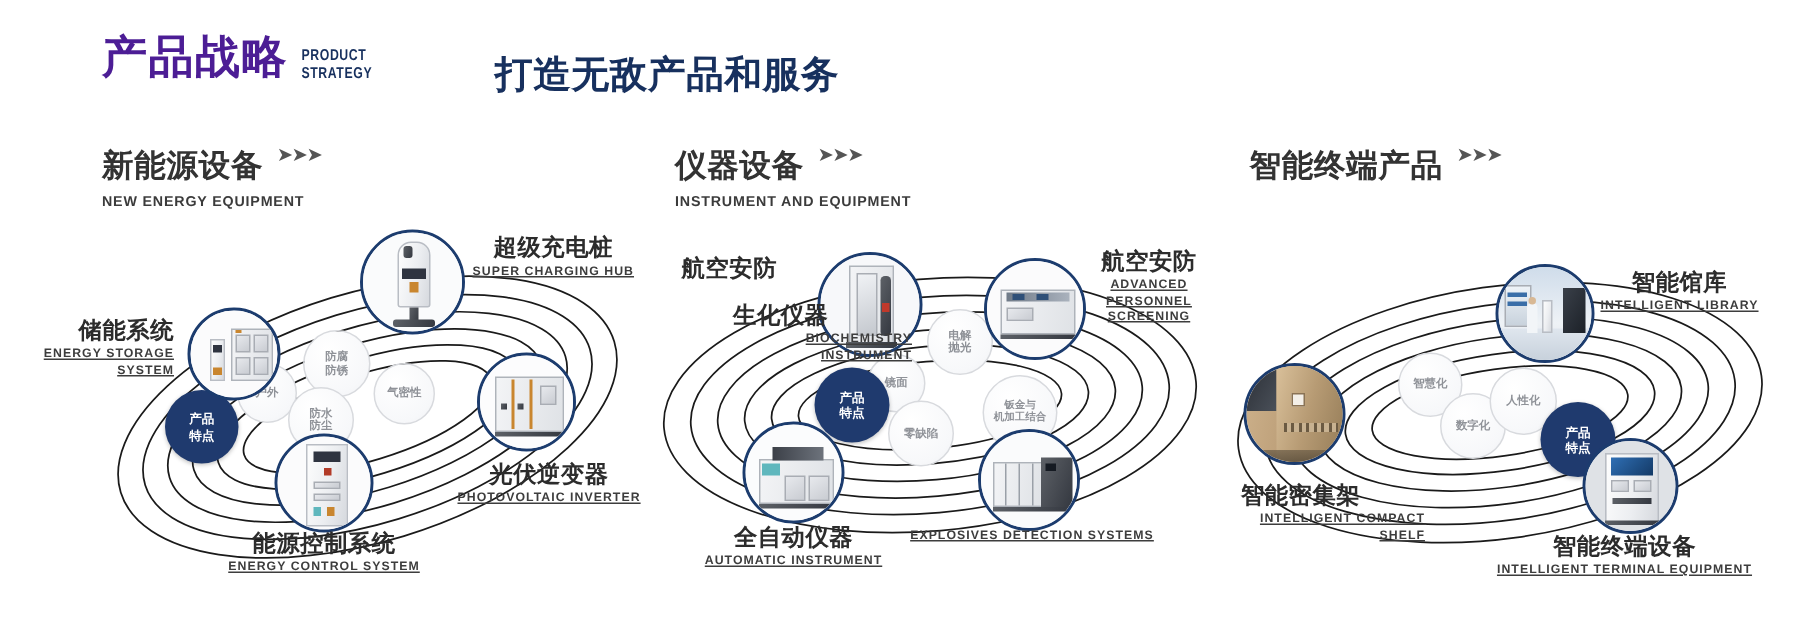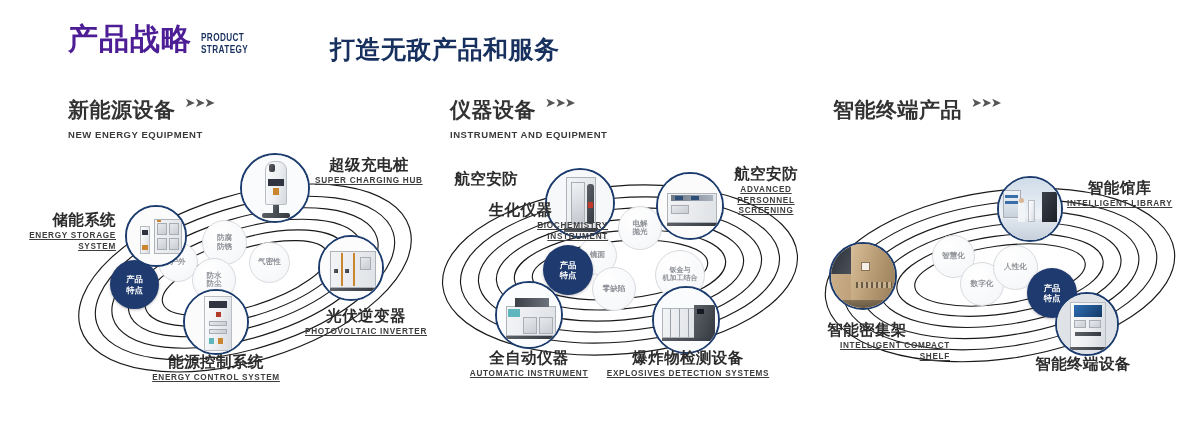--- a/index.html
+++ b/index.html
@@ -330,21 +330,20 @@
         <div class="cab2" style="left:8px; top:20px; width:33px; height:30px;"></div>
         <div class="amber" style="left:16px; top:21px; width:1.3px; height:28px; background:#9aa0a8;"></div>
         <div class="amber" style="left:25px; top:21px; width:1.3px; height:28px; background:#9aa0a8;"></div>
         <div class="amber" style="left:34px; top:21px; width:1.3px; height:28px; background:#9aa0a8;"></div>
         <div class="dk" style="left:40px; top:17px; width:21px; height:33px;"></div>
         <div class="scr" style="left:43px; top:21px; width:7px; height:5px; background:#151a22;"></div>
         <div class="dk" style="left:8px; top:50px; width:53px; height:3px;"></div>
       </div>
     </div>
     <div class="nlabel ctr" style="left:173px; top:200px; width:190px;">
-      <div class="cn">爆炸物检测设备</div>
       <div class="en">EXPLOSIVES DETECTION SYSTEMS</div>
     </div>
   </div>
 
   <div class="cluster" style="left:800px;">
 
     <div class="orbit-wrap">
       <svg width="400" height="255" viewBox="0 0 400 255">
         <g transform="translate(200,125) rotate(-8)" fill="none" stroke="#1a1a1a" stroke-width="1.15">
           <ellipse rx="176" ry="84"></ellipse>
@@ -407,16 +406,17 @@
         <div class="cab" style="left:13px; top:8px; width:36px; height:48px;"></div>
         <div class="scr" style="left:17px; top:11px; width:28px; height:12px; background:linear-gradient(135deg,#2f6fb5,#143a66);"></div>
         <div class="pane" style="left:17px; top:26px; width:12px; height:8px;"></div>
         <div class="pane" style="left:32px; top:26px; width:12px; height:8px;"></div>
         <div class="dk" style="left:18px; top:38px; width:26px; height:4px;"></div>
         <div class="dk" style="left:13px; top:53px; width:36px; height:3px;"></div>
       </div>
     </div>
     <div class="nlabel ctr" style="left:180px; top:206px; width:206px;">
       <div class="cn">智能终端设备</div>
+      <div class="en">INTELLIGENT TERMINAL EQUIPMENT</div>
     </div>
   </div>
 
 </div>
 
 </body></html>

